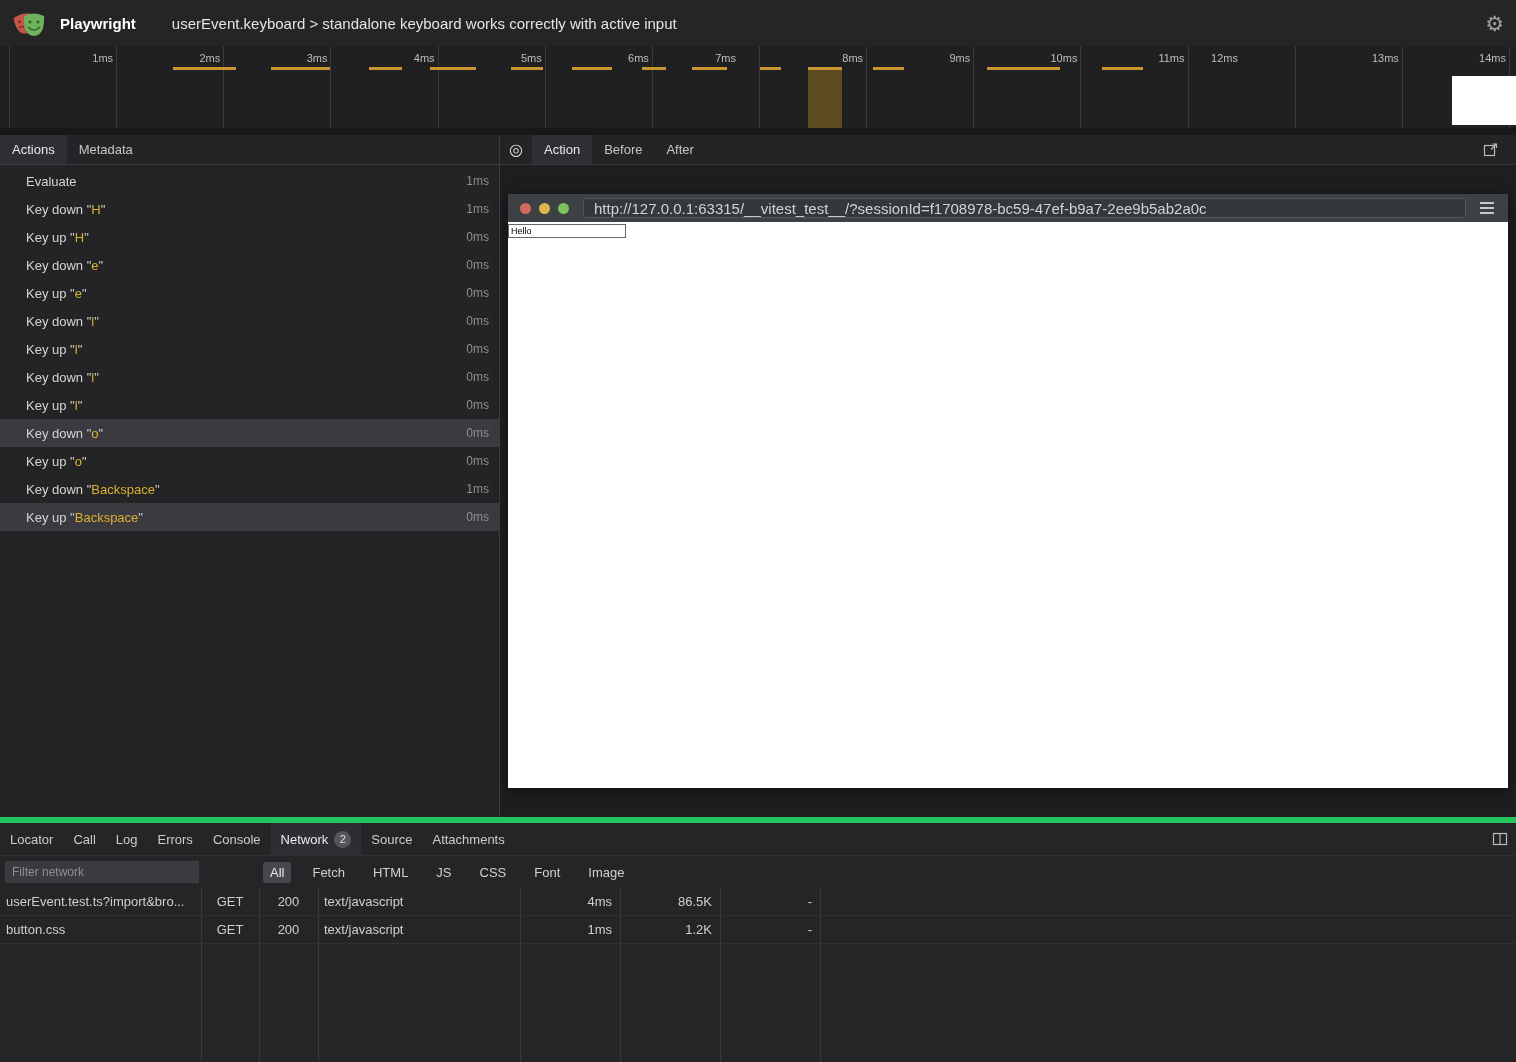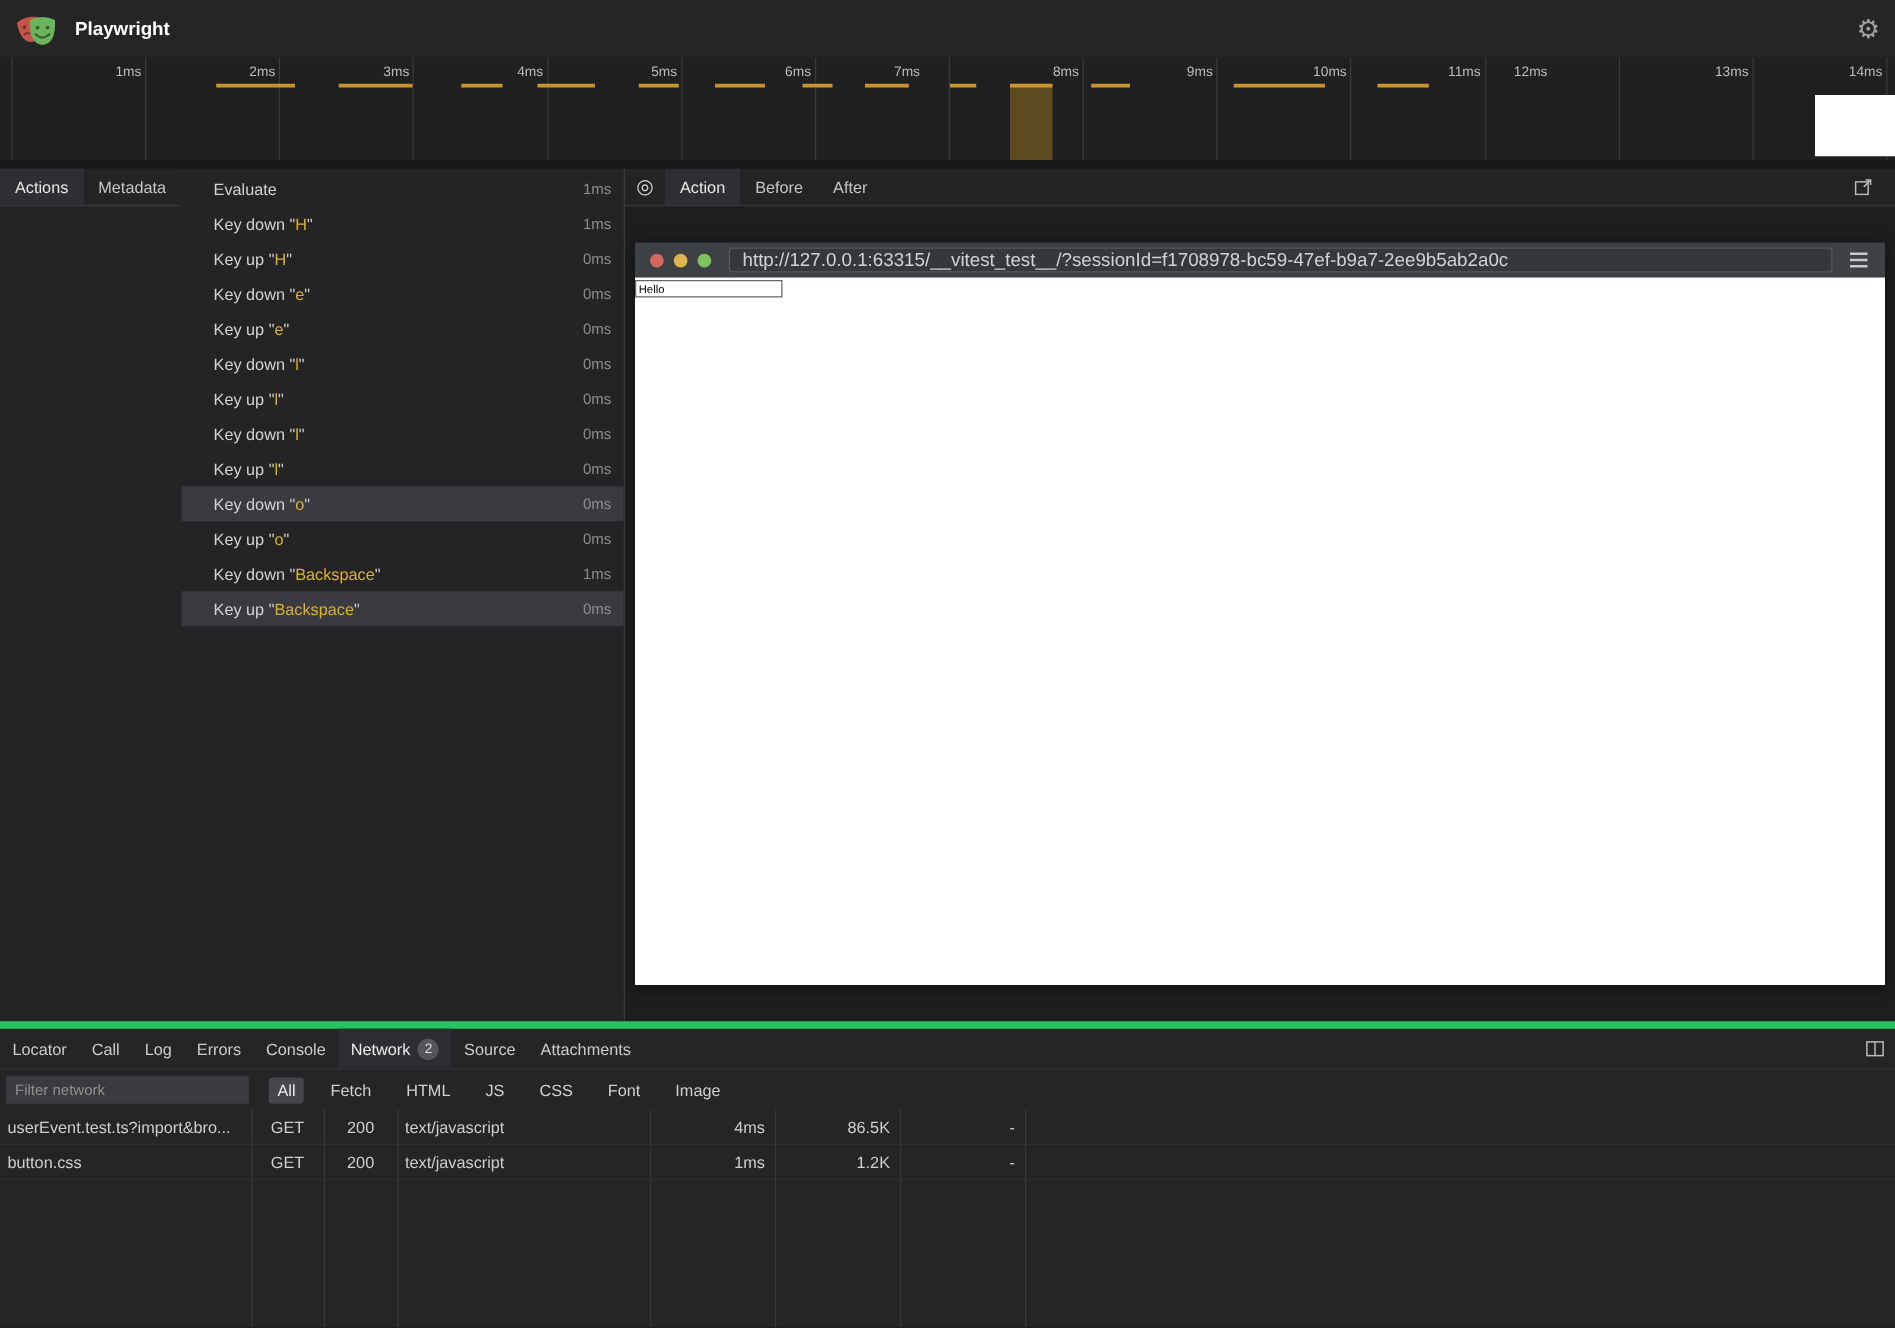--- a/index.html
+++ b/index.html
@@ -21,21 +21,21 @@
   .tl-label { position:absolute; top:6px; height:14px; width:70px; text-align:right;
               color:#bdbdbd; font-size:11px; }
   .tl-bar { position:absolute; top:21px; height:3px; background:#c9952f; }
   .tl-selected { position:absolute; top:21px; bottom:0; background:#5c4b1e; border-top:3px solid #c9952f; }
   .tl-thumb { position:absolute; top:30px; height:49px; background:#ffffff; }
   .tl-divider { height:7px; background:#18181a; flex-shrink:0; }
 
   
   .main { display:flex; height:682px; flex-shrink:0; }
   .left-panel { width:500px; border-right:1px solid #3c3c3c; background:#242427;
-                display:flex; flex-direction:row; }
+                display:flex; flex-direction:column; }
   .right-panel { flex:1; background:#1e1e21; display:flex; flex-direction:column; }
 
   .tabbar { height:30px; background:#242427; border-bottom:1px solid #39393d;
             display:flex; align-items:stretch; flex-shrink:0; }
   .tab { padding:0 12px; display:flex; align-items:center; color:#c6c6c6; font-size:13px; cursor:pointer; }
   .tab.selected { background:#2f2f33; color:#e8e8e8; }
   .tabbar-spacer { flex:1; }
 
   
   .actions-list { flex:1; overflow:hidden; padding-top:2px; }
@@ -74,21 +74,21 @@
             display:flex; flex-direction:column; flex-shrink:0; }
   .bottom-tabs { height:33px; display:flex; align-items:stretch; padding-left:0;
                  border-bottom:1px solid #303033; flex-shrink:0; }
   .btab { padding:0 10px; display:flex; align-items:center; gap:6px; color:#cccccc;
           font-size:13px; cursor:pointer; }
   .btab.selected { background:#2e2e32; color:#ececec; }
   .badge { width:17px; height:17px; border-radius:50%; background:#55555a; color:#dcdcdc;
            font-size:11px; display:flex; align-items:center; justify-content:center; }
   .layout-icon { margin-left:auto; margin-right:8px; display:flex; align-items:center; cursor:pointer; }
 
-  .filter-row { height:32px; display:flex; align-items:center; flex-shrink:0; }
+  .filter-row { height:32px; display:flex; align-items:center; flex-shrink:0;gap:48px; }
   .filter-input { margin-left:5px; width:194px; height:22px; background:#3b3b3f; border:none;
                   color:#d8d8d8; font-size:12px; padding:0 7px; outline:none;
                   font-family:"Liberation Sans", sans-serif; }
   .filter-input::placeholder { color:#8f8f8f; }
   .chips { display:flex; align-items:center; margin-left:16px; gap:14px; }
   .chip { padding:3px 7px; color:#d0d0d0; font-size:13px; border-radius:3px; cursor:pointer; }
   .chip.selected { background:#46464c; color:#eaeaea; }
 
   .net-table { position:relative; flex:1; overflow:hidden; }
   .col-sep { position:absolute; top:0; bottom:0; width:1px; background:#38383b; }
@@ -115,20 +115,21 @@
         <path d="M6 20 q2 -2 5 0" stroke="#7a2d26" stroke-width="1.4" fill="none"></path>
       </g>
       <g transform="translate(9 1)">
         <path d="M3 8 Q2 27 13 28 Q24 27 23 8 Q13 3 3 8 Z" fill="#6bb35c"></path>
         <circle cx="9" cy="14" r="1.5" fill="#36602c"></circle>
         <circle cx="17" cy="14" r="1.5" fill="#36602c"></circle>
         <path d="M7 19 q6 6 12 0" stroke="#36602c" stroke-width="1.6" fill="none"></path>
       </g>
     </svg>
     <div class="app-name">Playwright</div>
+    <div class="trace-title">userEvent.keyboard &gt; standalone keyboard works correctly with active input</div>
     <div class="topbar-spacer"></div>
     <div class="gear">⚙</div>
   </div>
 
   <div class="timeline" id="timeline">
       <div class="tl-grid" style="left: 9px;"></div>
       <div class="tl-grid" style="left: 116.14px;"></div>
       <div class="tl-label" style="left: 43.14px;">1ms</div>
       <div class="tl-grid" style="left: 223.28px;"></div>
       <div class="tl-label" style="left: 150.28px;">2ms</div>

